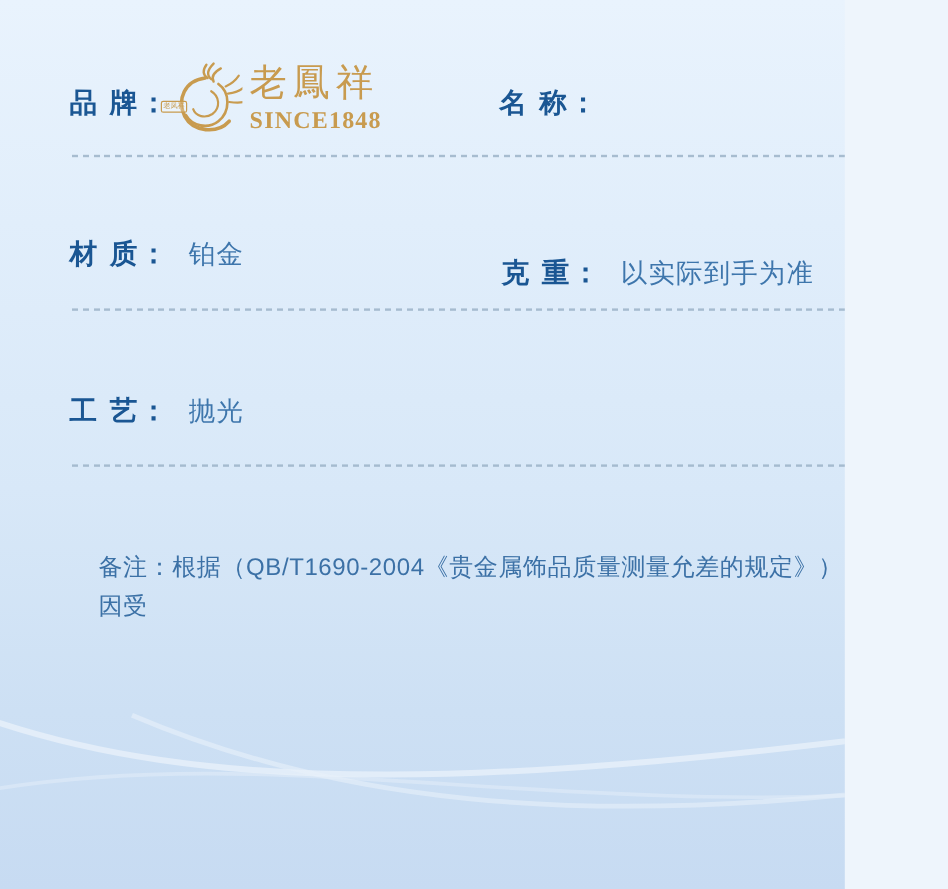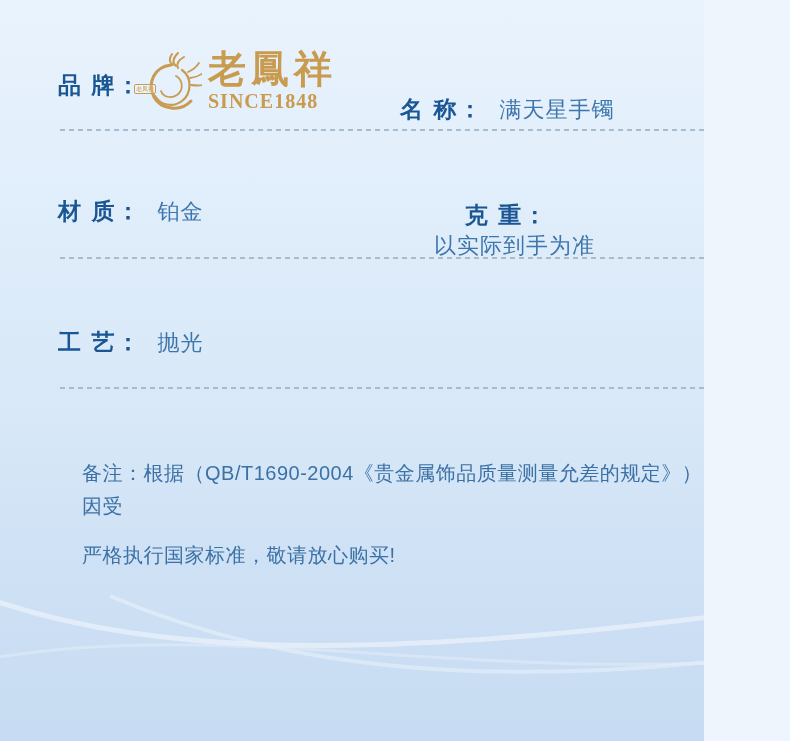--- a/index.html
+++ b/index.html
@@ -27,23 +27,23 @@
   .value{
     color:#3e76ac;
     font-size:22px;
     font-weight:400;
     letter-spacing:1px;
     margin-left:16px;
     white-space:nowrap;
   }
   .field{position:absolute;display:flex;align-items:center;}
   .f-brand{left:58px;top:70px;}
-  .f-name{left:400px;top:70px;margin-top:24px;}
+  .f-name{left:416px;top:70px;}
   .f-material{left:58px;top:196px;text-align:right;}
-  .f-weight{left:418px;top:200px;flex-direction:column;}
+  .f-weight{left:418px;top:212px;}
   .f-craft{left:58px;top:327px;text-align:right;}
 
   .divider{
     position:absolute;left:60px;width:682px;height:2px;
     background:repeating-linear-gradient(90deg,#9cb3c8 0 5px,rgba(0,0,0,0) 5px 9px);
     opacity:.85;
   }
   .d1{top:129px;}
   .d2{top:257px;}
   .d3{top:387px;}
@@ -54,21 +54,21 @@
   .emblem-tag{
     position:absolute;left:-4px;top:34px;
     font-size:6px;line-height:8px;color:#c89b4f;
     border:1px solid #c89b4f;border-radius:2px;padding:0 1px;
     background:rgba(255,255,255,0.25);
     letter-spacing:0;white-space:nowrap;
   }
   .logo-text{margin-left:6px;margin-top:2px;}
   .brand-name{
     font-family:"Liberation Serif","DejaVu Serif",serif;
-    font-weight:700;font-size:38px;line-height:34px;
+    font-weight:400;font-size:31px;line-height:34px;
     color:#c89b4f;letter-spacing:5px;white-space:nowrap;
   }
   .brand-since{
     font-family:"Liberation Serif","DejaVu Serif",serif;
     font-weight:700;font-size:20px;line-height:24px;
     color:#c89b4f;letter-spacing:1px;margin-top:3px;white-space:nowrap;
   }
 
   .note{
     position:absolute;left:66px;top:441px;width:690px;
@@ -115,21 +115,20 @@
       <span class="emblem-tag">老凤祥</span>
     </span>
     <span class="logo-text">
       <div class="brand-name">老鳳祥</div>
       <div class="brand-since">SINCE1848</div>
     </span>
   </div>
 
   <div class="field f-name">
     <span class="label">名 称：</span>
-    <span class="value">满天星手镯</span>
   </div>
 
   <div class="divider d1"></div>
 
   <div class="field f-material">
     <span class="label">材 质：</span>
     <span class="value">铂金</span>
   </div>
 
   <div class="field f-weight">
@@ -141,16 +140,15 @@
 
   <div class="field f-craft">
     <span class="label">工 艺：</span>
     <span class="value">抛光</span>
   </div>
 
   <div class="divider d3"></div>
 
   <div class="note">
     <p>备注：根据（QB/T1690-2004《贵金属饰品质量测量允差的规定》），因受</p>
-    <p>严格执行国家标准，敬请放心购买!</p>
   </div>
 
 </div>
 
 </body></html>

